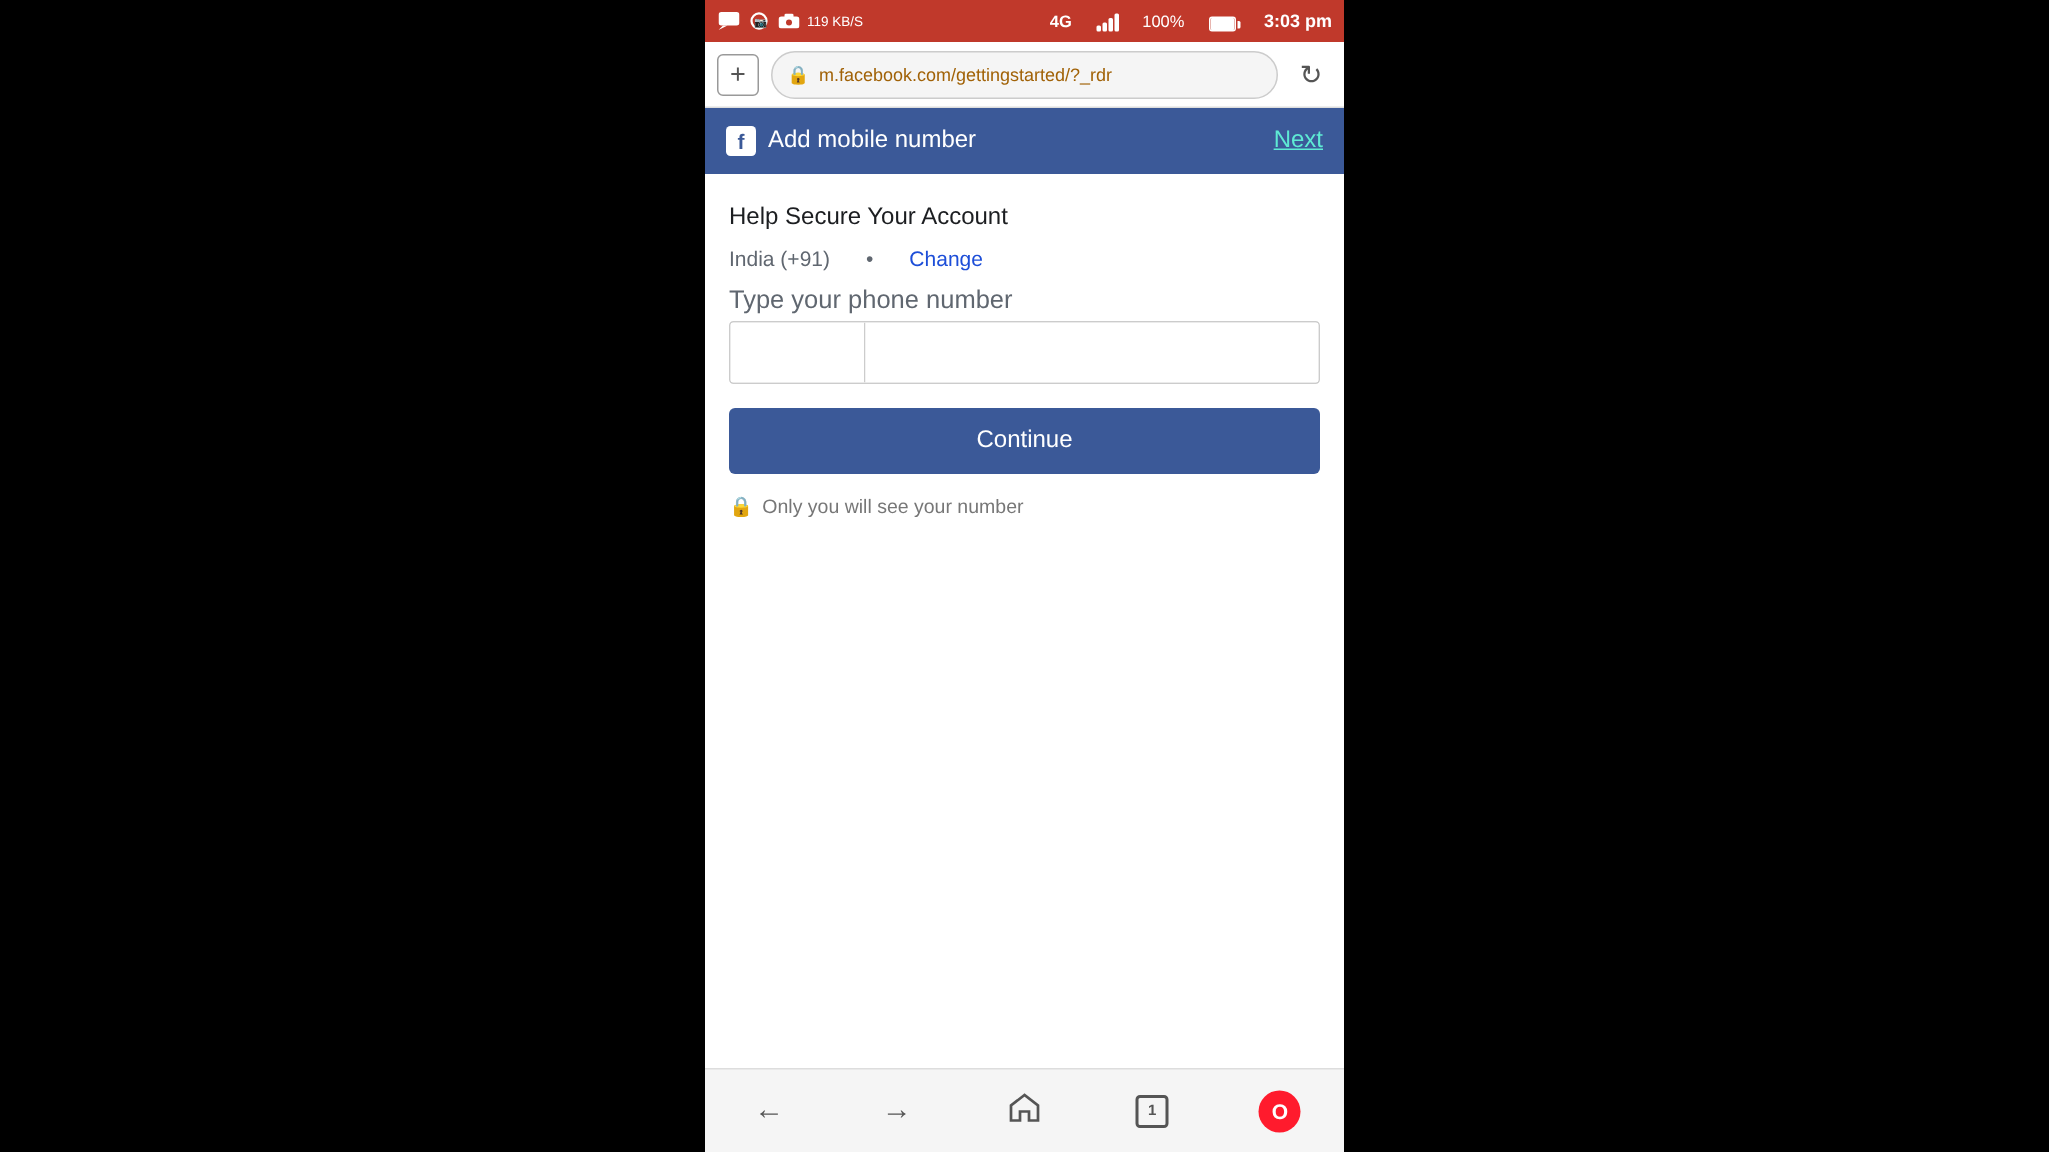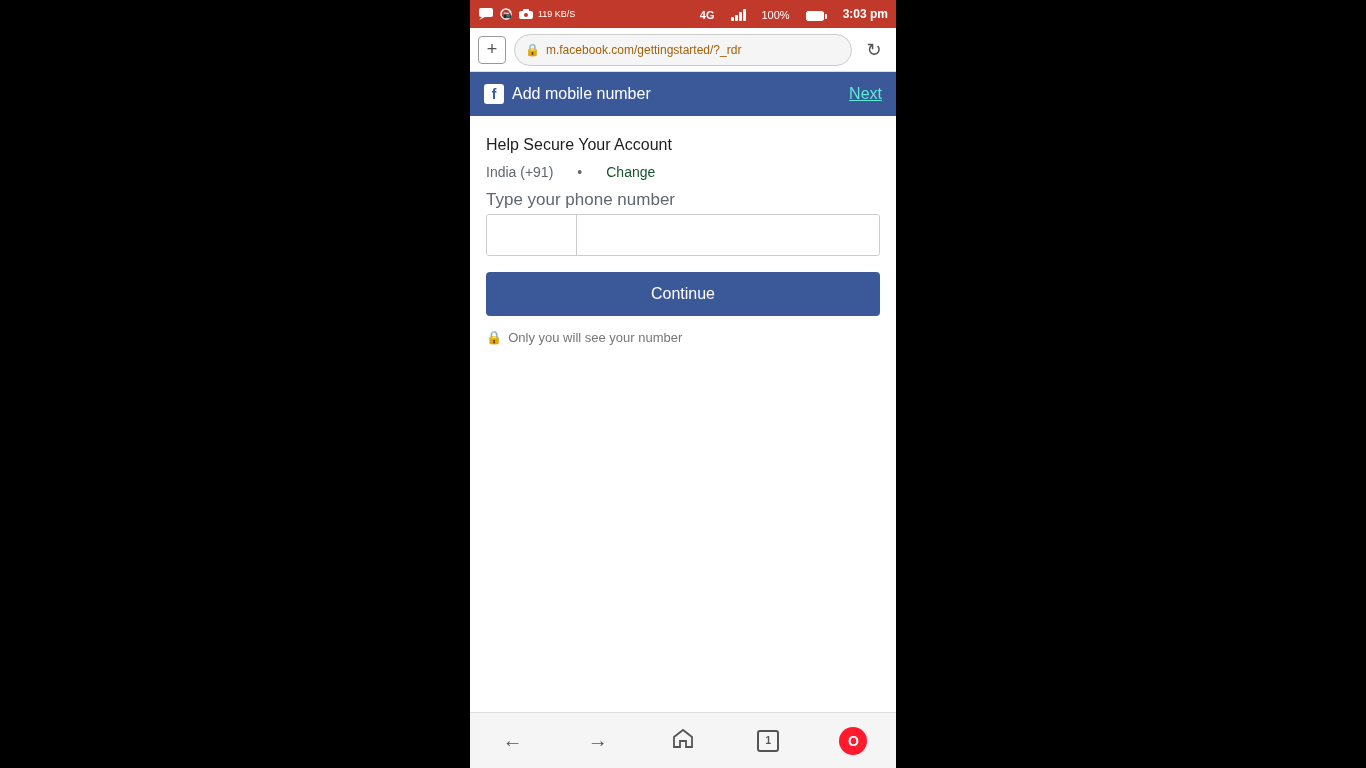--- a/index.html
+++ b/index.html
@@ -179,21 +179,21 @@
     }
     .country-row {
       display: flex;
       align-items: center;
       gap: 24px;
       margin-bottom: 10px;
       font-size: 14px;
       color: #606770;
     }
     .change-link {
-      color: #14532d;
+      color: #1d4ed8;
       cursor: pointer;
       font-size: 14px;
     }
 
     .phone-input-label {
       font-size: 17px;
       color: #606770;
       margin-bottom: 4px;
     }
 

